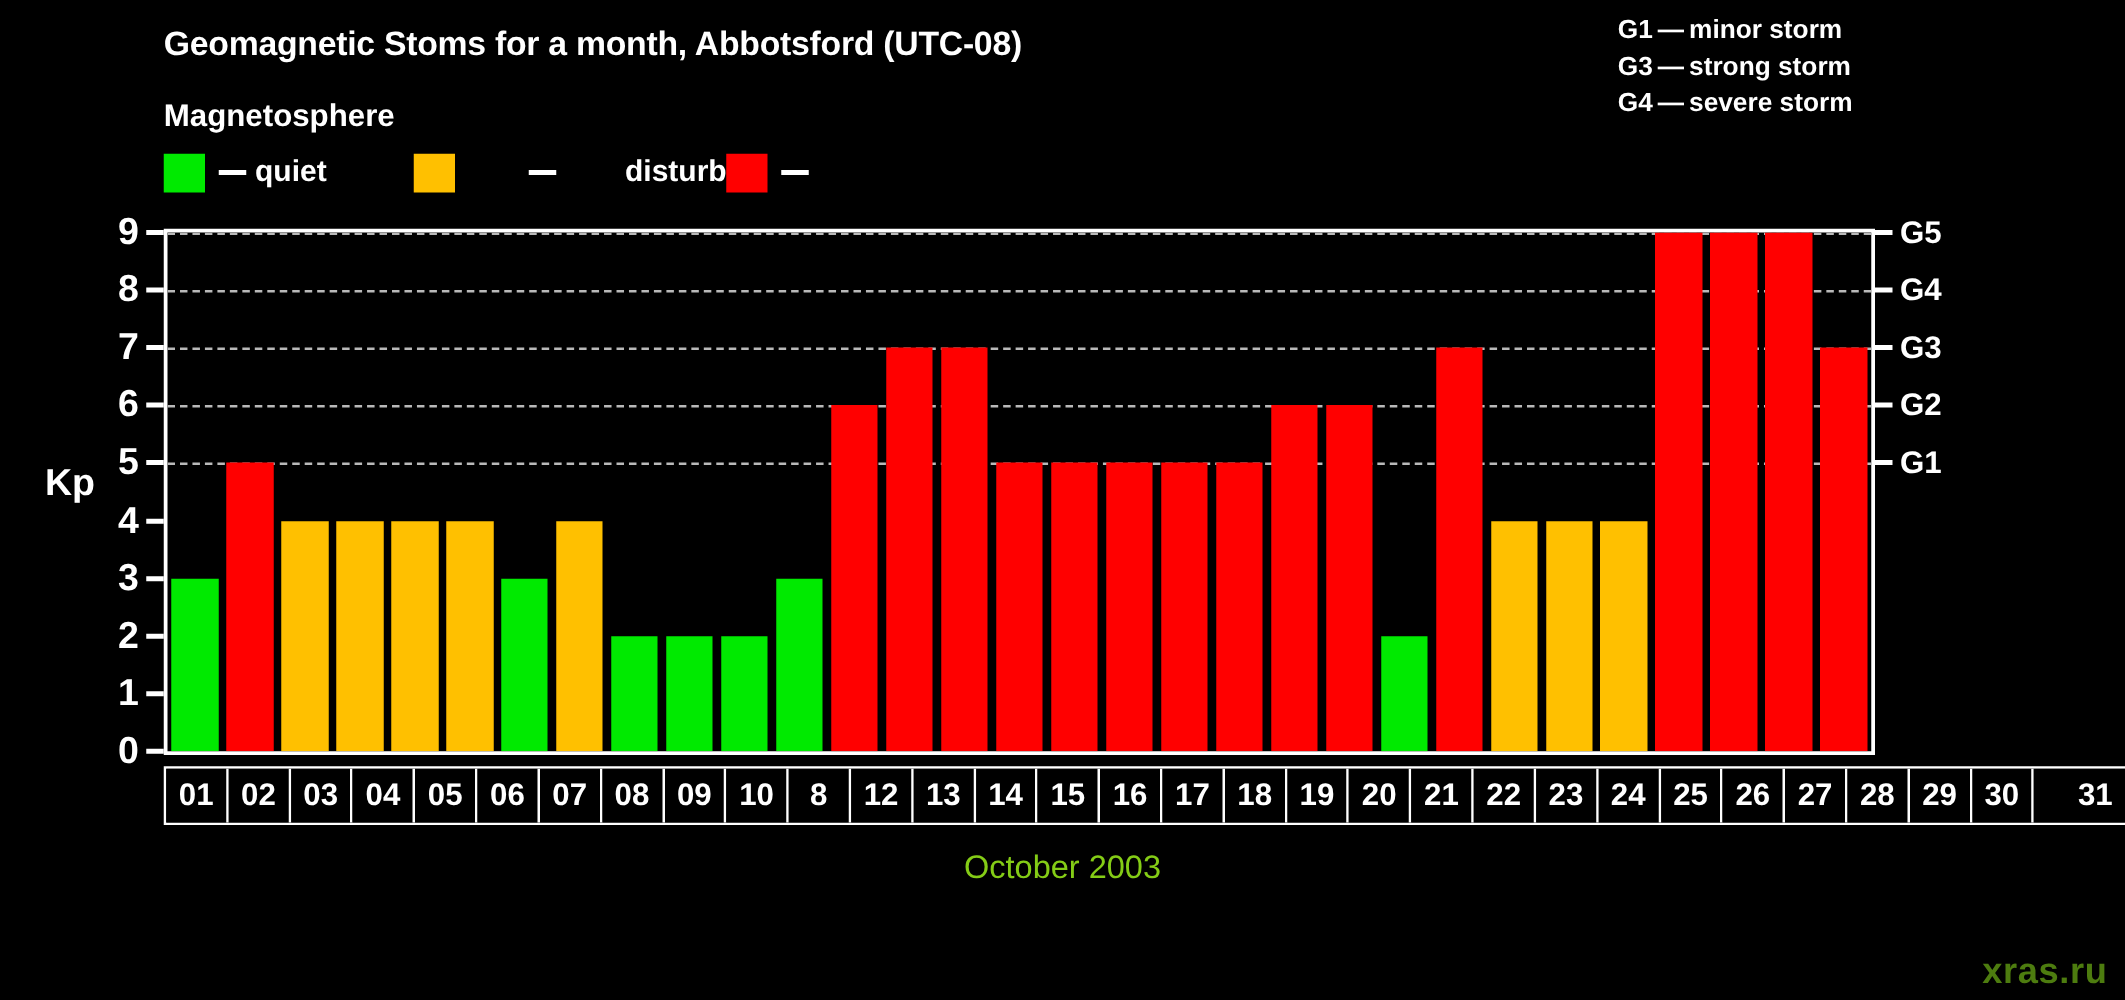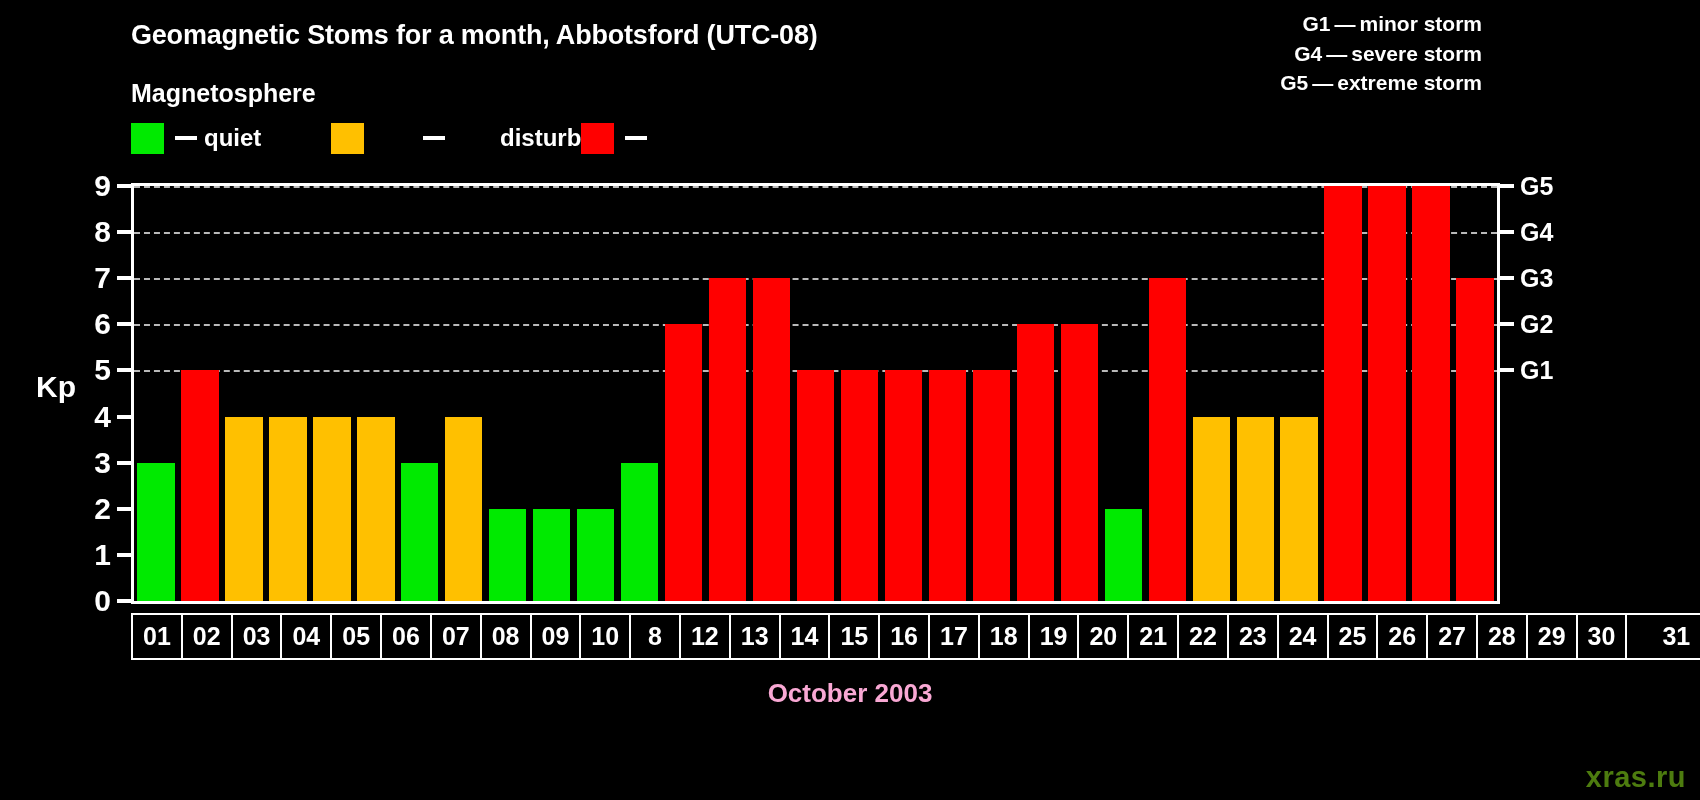--- a/index.html
+++ b/index.html
@@ -71,21 +71,21 @@
     font-size: 24px;
     font-weight: bold;
     color: #ffffff;
   }
 
   
   #gscale-legend {
     position: absolute;
     right: 218px;
     top: 9px;
-    text-align: right;
+    text-align: left;
   }
   .gscale-row {
     font-size: 21px;
     font-weight: bold;
     color: #ffffff;
     line-height: 29.5px;
     white-space: nowrap;
   }
   .gscale-code { display: inline-block; }
   .gscale-em  { display: inline-block; padding: 0 4px; }
@@ -247,22 +247,22 @@
   .day-cell:last-child { border-right: none; padding-left: 25px; }
 
   
   #month-label {
     position: absolute;
     left: 0;
     right: 0;
     top: 678px;
     text-align: center;
     font-size: 26px;
-    font-weight: bold;
-    color: #f9a8d4;
+    font-weight: normal;
+    color: #84cc16;
   }
   #watermark {
     position: absolute;
     right: 14px;
     bottom: 6px;
     font-size: 29px;
     font-weight: bold;
     color: #4d7c0f;
     letter-spacing: 0.5px;
   }
@@ -285,22 +285,22 @@
       <span class="legend-text">disturbed</span>
     </div>
     <div class="legend-entry" style="left: 450px;">
       <span class="legend-swatch" style="background: rgb(255, 0, 0);"></span>
       <span class="legend-dash"></span>
     </div>
   </div>
 
 <div id="gscale-legend">
     <div class="gscale-row"><span class="gscale-code">G1</span><span class="gscale-em">—</span><span class="gscale-desc">minor storm</span></div>
+    <div class="gscale-row"><span class="gscale-code">G3</span><span class="gscale-em">—</span><span class="gscale-desc">strong storm</span></div>
     <div class="gscale-row"><span class="gscale-code">G4</span><span class="gscale-em">—</span><span class="gscale-desc">severe storm</span></div>
-    <div class="gscale-row"><span class="gscale-code">G5</span><span class="gscale-em">—</span><span class="gscale-desc">extreme storm</span></div>
   </div>
 
 <div id="y-axis">
     <div class="y-tick" style="top: 3px;">
       <div class="y-tick-mark"></div>
       <div class="y-tick-label">9</div>
     </div>
     <div class="y-tick" style="top: 49.1111px;">
       <div class="y-tick-mark"></div>
       <div class="y-tick-label">8</div>

